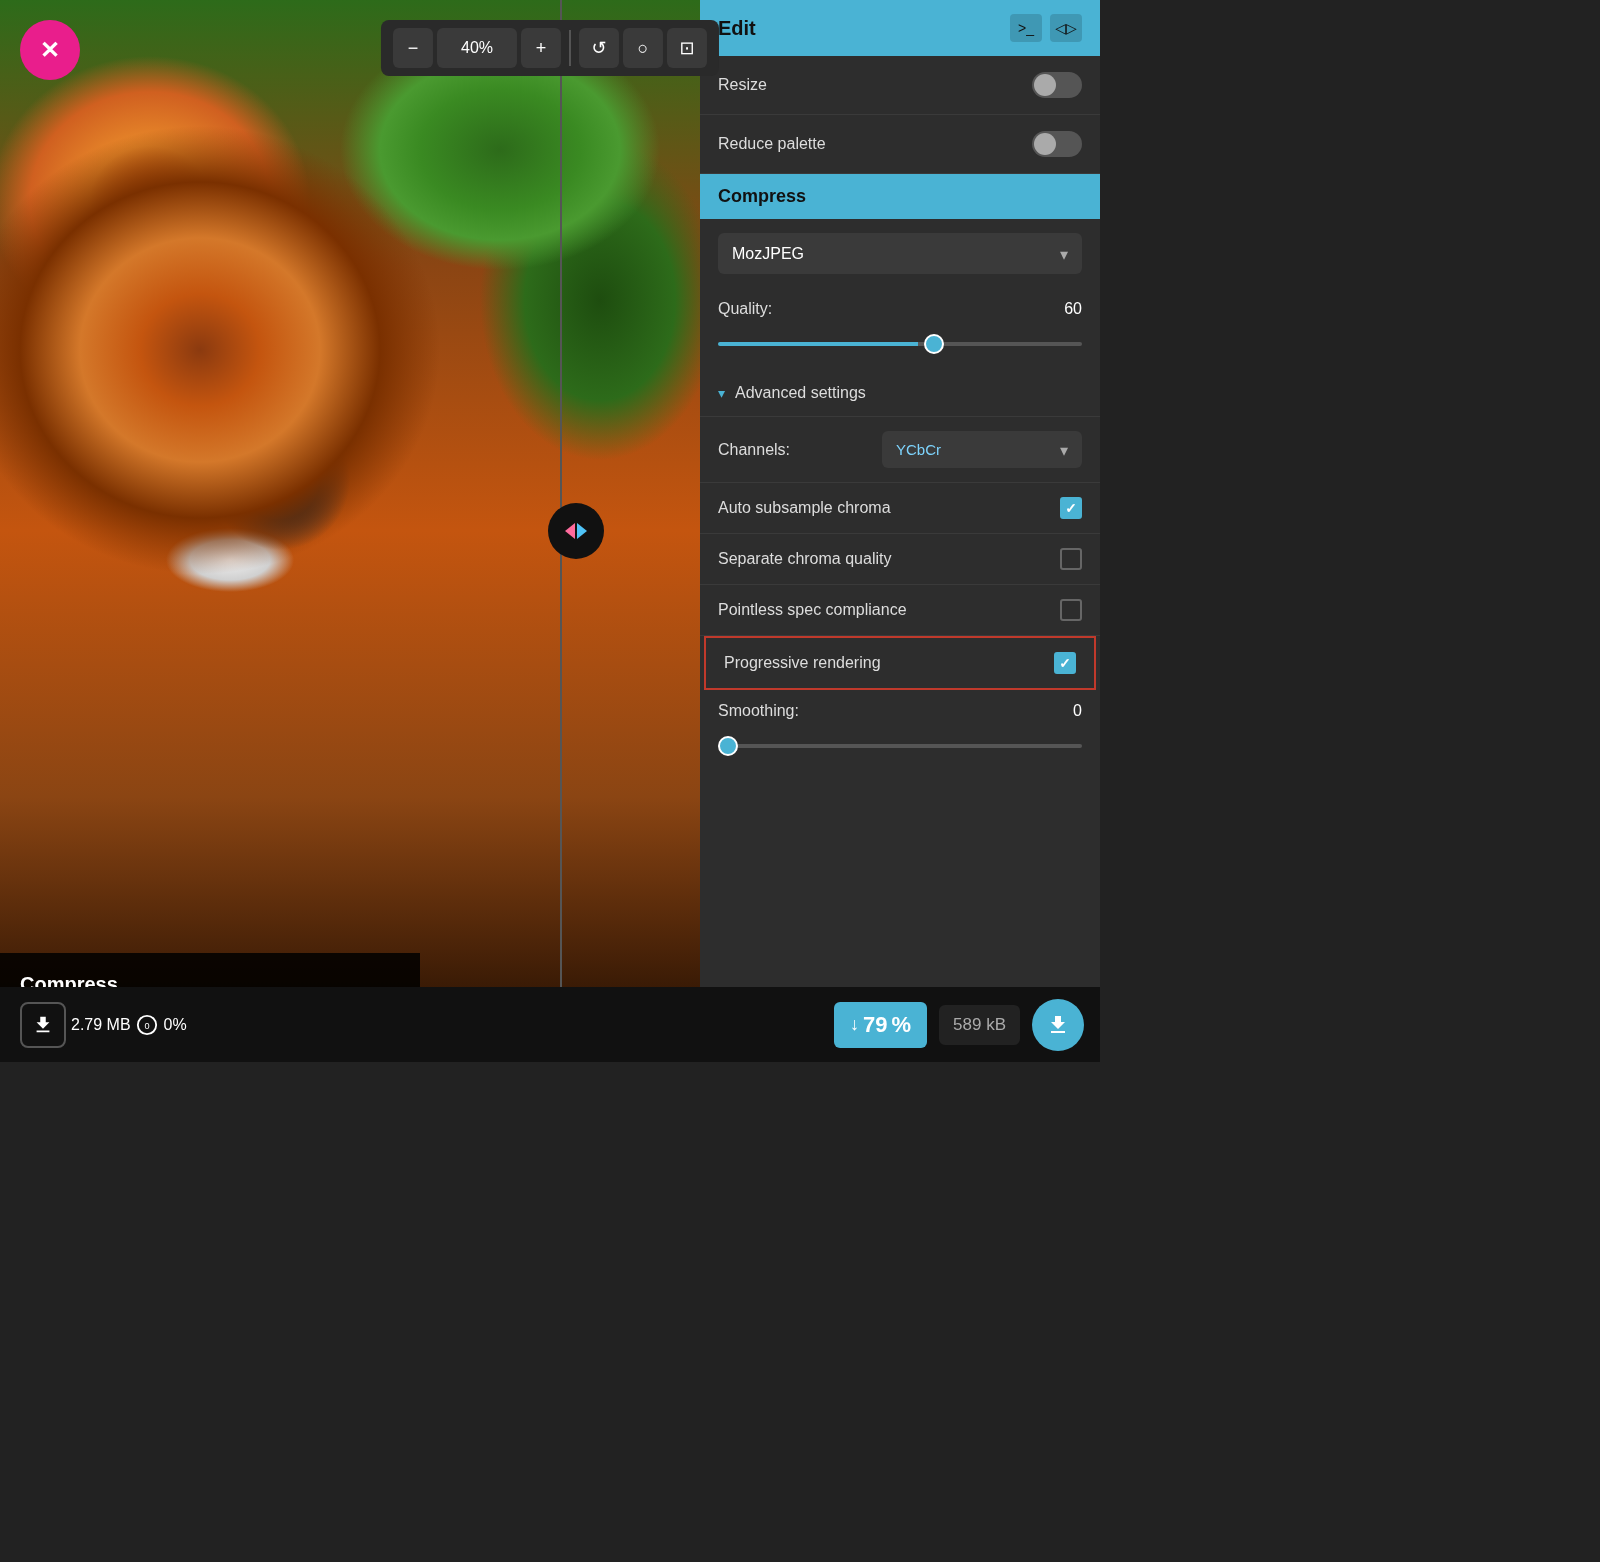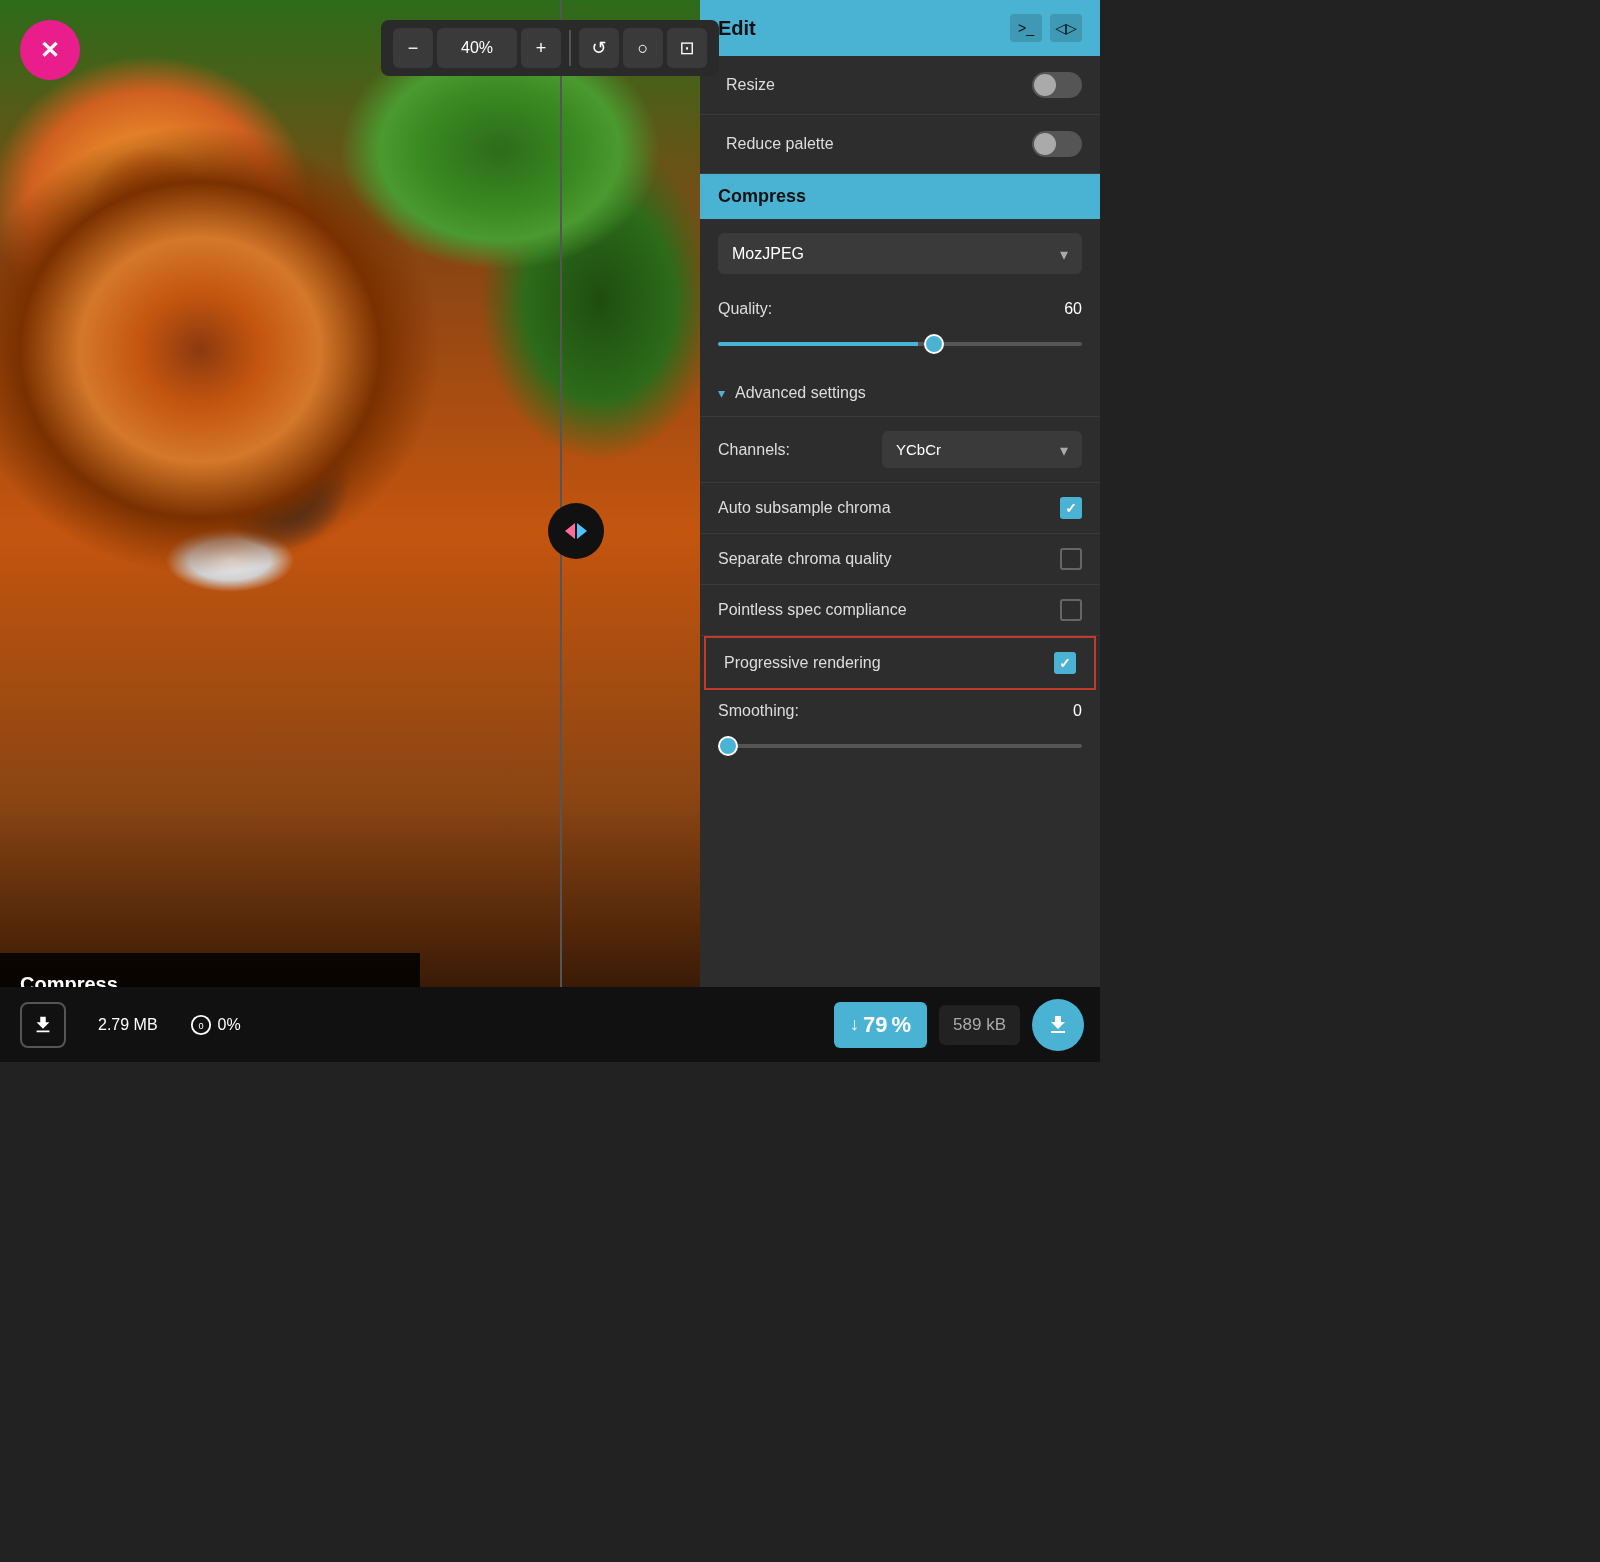--- a/index.html
+++ b/index.html
@@ -244,21 +244,20 @@
       display: flex;
       align-items: center;
       justify-content: space-between;
       padding: 16px 18px;
       border-bottom: 1px solid #3a3a3a;
       background: #2d2d2d;
     }
     .section-label {
       color: #ddd;
       font-size: 16px;
-      margin-left: 8px;
     }
 
     
     .toggle {
       width: 50px; height: 26px;
       background: #555;
       border-radius: 13px;
       position: relative;
       cursor: pointer;
     }
@@ -401,21 +400,21 @@
       top: 50%;
       transform: translateY(-50%);
       color: #aaa;
       pointer-events: none;
     }
     .channels-select {
       width: 100%;
       background: #3a3a3a;
       border: none;
       border-radius: 6px;
-      color: #ffffff;
+      color: #7dd3fc;
       font-size: 15px;
       padding: 10px 14px;
       appearance: none;
       -webkit-appearance: none;
       cursor: pointer;
     }
 
     
     .checkbox-row {
       display: flex;
@@ -495,21 +494,21 @@
     .bottom-bar-full {
       position: absolute;
       bottom: 0; left: 0;
       width: 700px;
       height: 75px;
       background: #111;
       display: flex;
       align-items: center;
       padding: 0 20px;
       z-index: 25;
-      gap: 32px;
+      gap: 5px;
     }
   </style>
 </head>
 <body>
 
 <div class="image-area">
   <div class="panda-bg"></div>
 </div>
 
 <div class="divider-line"></div>

